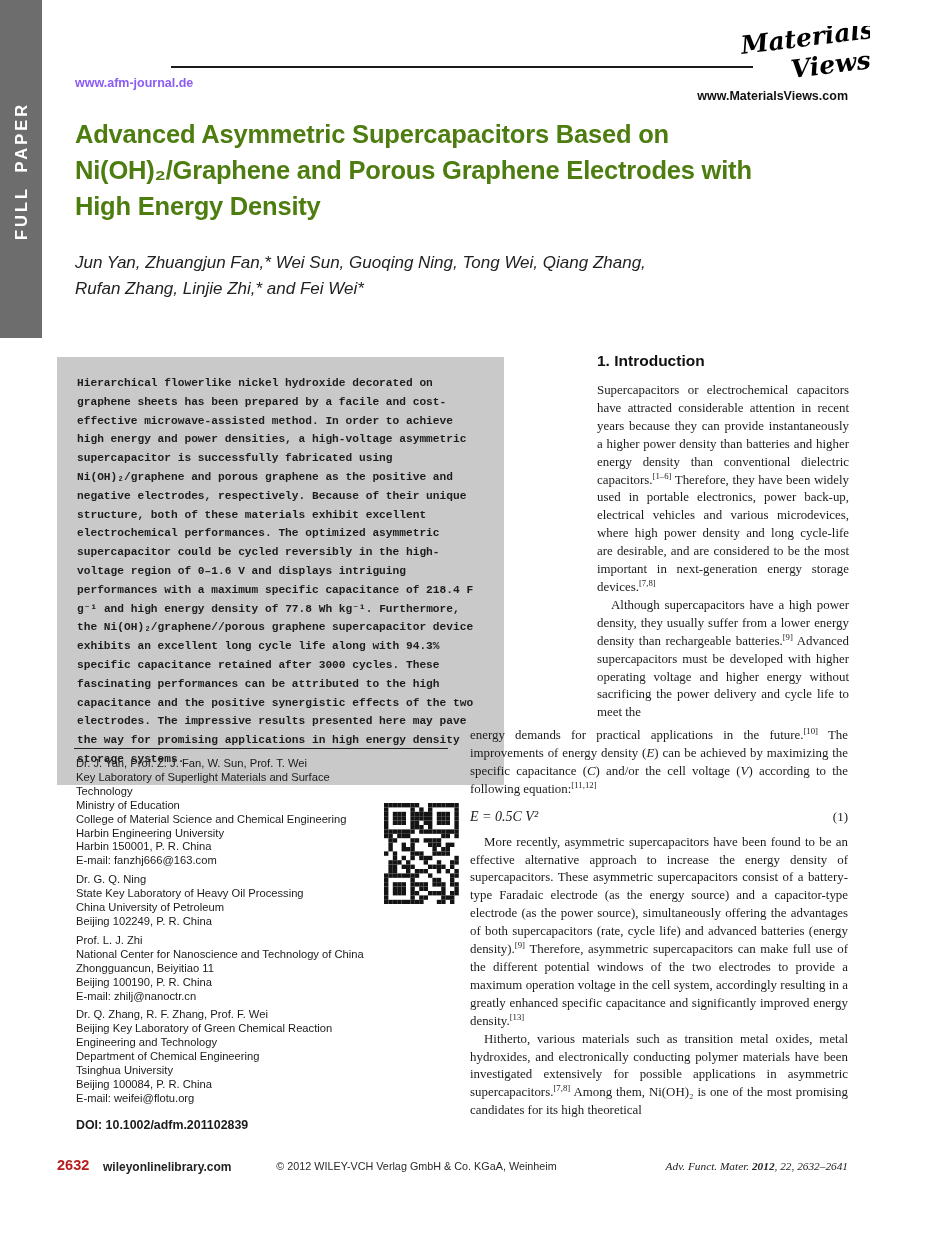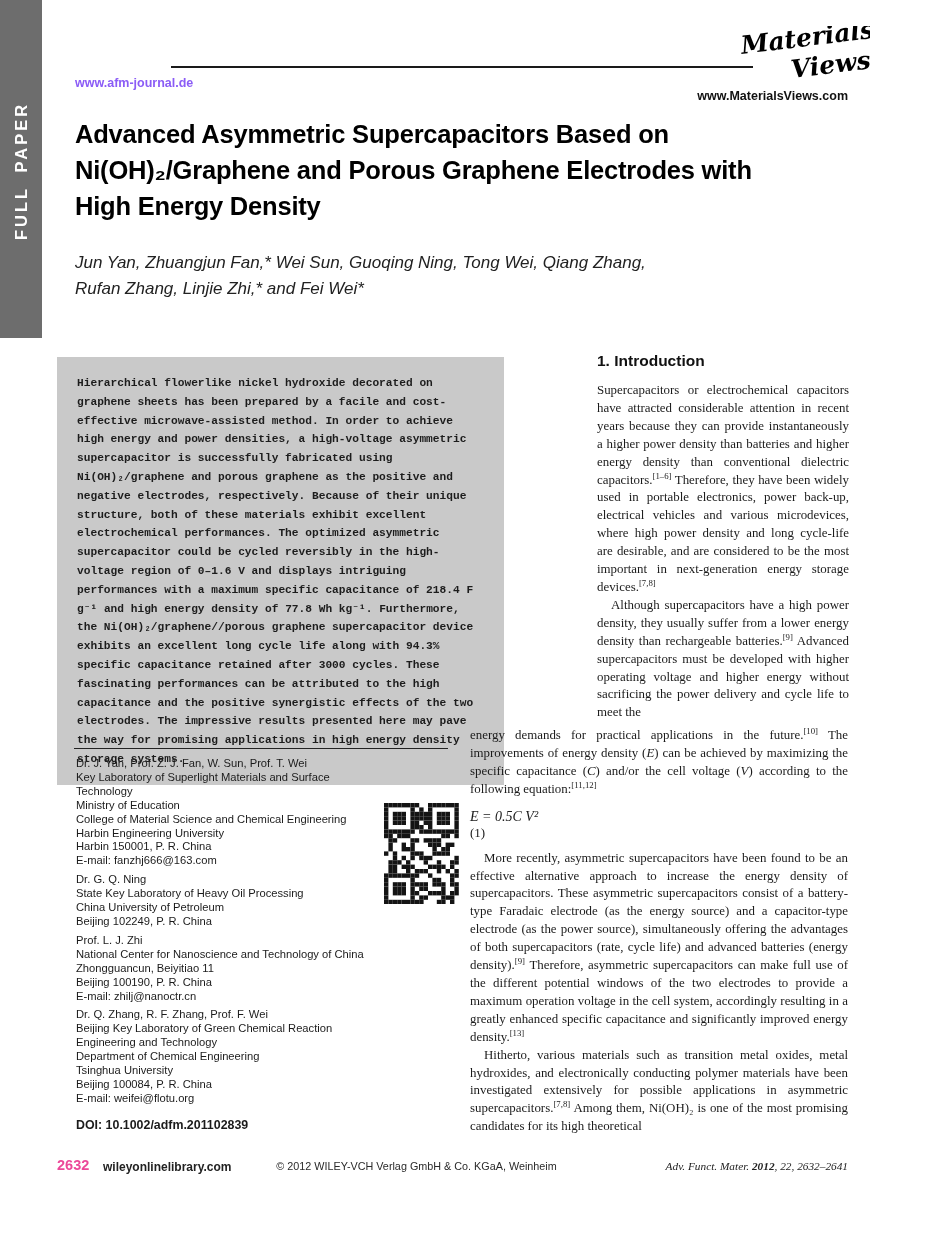--- a/index.html
+++ b/index.html
@@ -24,54 +24,54 @@
   .afm-l3{display:block;font-size:15px;font-weight:bold;font-style:italic;letter-spacing:1.5px;margin-top:1px;}
   .afm-url{position:absolute;left:75px;top:76px;font-family:"Liberation Sans","DejaVu Sans",sans-serif;
     font-weight:bold;font-size:12.5px;color:#8b5cf6;}
   .header-rule{position:absolute;left:171px;top:66px;width:582px;height:1.6px;background:#1a1a1a;}
   .mv-logo{position:absolute;left:720px;top:26px;}
   .mv-url{position:absolute;right:77px;top:89px;font-family:"Liberation Sans","DejaVu Sans",sans-serif;
     font-weight:bold;font-size:12.5px;color:#111;}
   
   .title{position:absolute;left:75px;top:116px;width:710px;margin:0;
     font-family:"Liberation Sans","DejaVu Sans",sans-serif;font-weight:bold;
-    font-size:25.5px;line-height:36px;color:#000000;letter-spacing:-0.2px;}
+    font-size:25.5px;line-height:36px;color:#4d7c0f;letter-spacing:-0.2px;}
   .authors{position:absolute;left:75px;top:250px;width:720px;
     font-style:italic;font-size:17px;line-height:26px;color:#222;white-space:pre-line;
     font-family:"Liberation Sans","DejaVu Sans",sans-serif;}
   
   .abstract-box{position:absolute;left:57px;top:357px;width:447px;background:#c9c9c9;
     padding:17px 20px 16px 20px;box-sizing:border-box;}
   .abstract-text{font-family:Liberation Mono, monospace;font-weight:bold;
     font-size:11.2px;line-height:18.8px;color:#1c1c1c;}
   
   .intro-col{position:absolute;left:597px;top:352px;width:252px;}
   .intro-heading{font-family:"Liberation Sans","DejaVu Sans",sans-serif;font-weight:bold;
     font-size:15.5px;color:#111;margin:0 0 12px 0;}
   .body-p{font-size:12.9px;line-height:17.9px;text-align:justify;margin:0;color:#1b1b1b;}
   .body-p.indent{text-indent:14px;}
   .body-p sup{font-size:0.68em;line-height:0;vertical-align:super;}
   
   .wide-block{position:absolute;left:470px;top:727px;width:378px;}
-  .eq-row{display:flex;justify-content:space-between;align-items:baseline;margin:10px 0 9px 0;flex-direction:column;}
+  .eq-row{display:flex;justify-content:space-between;align-items:baseline;margin:10px 0 9px 0;}
   .eq-lhs{font-style:italic;font-size:14px;}
   .eq-num{font-size:13px;}
   .wide-block .body-p{margin-bottom:0;}
   
   .fn-rule{position:absolute;left:74px;top:748px;width:374px;height:1.2px;background:#222;}
   .footnotes{position:absolute;left:76px;top:757px;width:310px;
     font-family:Liberation Sans, sans-serif;font-size:11.2px;line-height:13.9px;color:#1b1b1b;}
   .fn-group{white-space:pre-line;margin-bottom:5px;}
   .doi{margin-top:13px;font-weight:bold;font-size:12.4px;white-space:nowrap;}
   .qr{position:absolute;left:384px;top:803px;width:76px;height:102px;}
   
   .footer{position:absolute;left:0;top:1157px;width:925px;height:22px;
     font-size:11px;color:#222;}
   .footer-page{position:absolute;left:57px;top:0;font-family:"Liberation Sans","DejaVu Sans",sans-serif;
-    font-weight:bold;font-size:14.5px;color:#ec4899;}
+    font-weight:bold;font-size:14.5px;color:#b91c1c;}
   .footer-site{position:absolute;left:103px;top:3px;font-family:"Liberation Sans","DejaVu Sans",sans-serif;
     font-weight:bold;font-size:12px;}
   .footer-copy{position:absolute;left:0;width:833px;top:3px;text-align:center;
     font-family:"Liberation Sans","DejaVu Sans",sans-serif;font-size:10.8px;color:#2a2a2a;}
   .footer-cite{position:absolute;right:77px;top:3px;font-style:italic;font-size:11.3px;white-space:nowrap;}
   .footer-cite .cite-bold{font-weight:bold;}
 </style>
 </head>
 <body>
 

